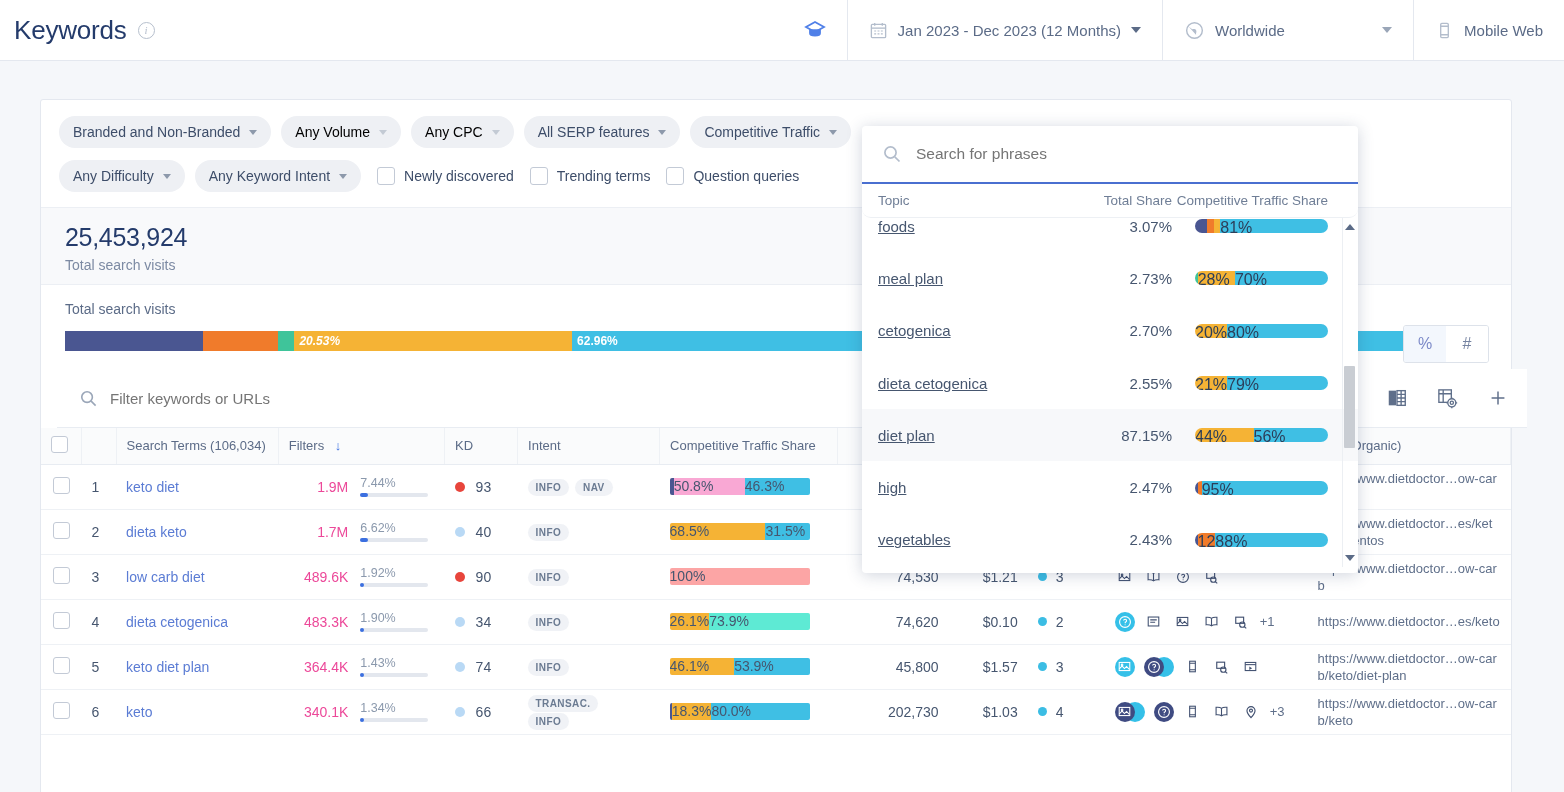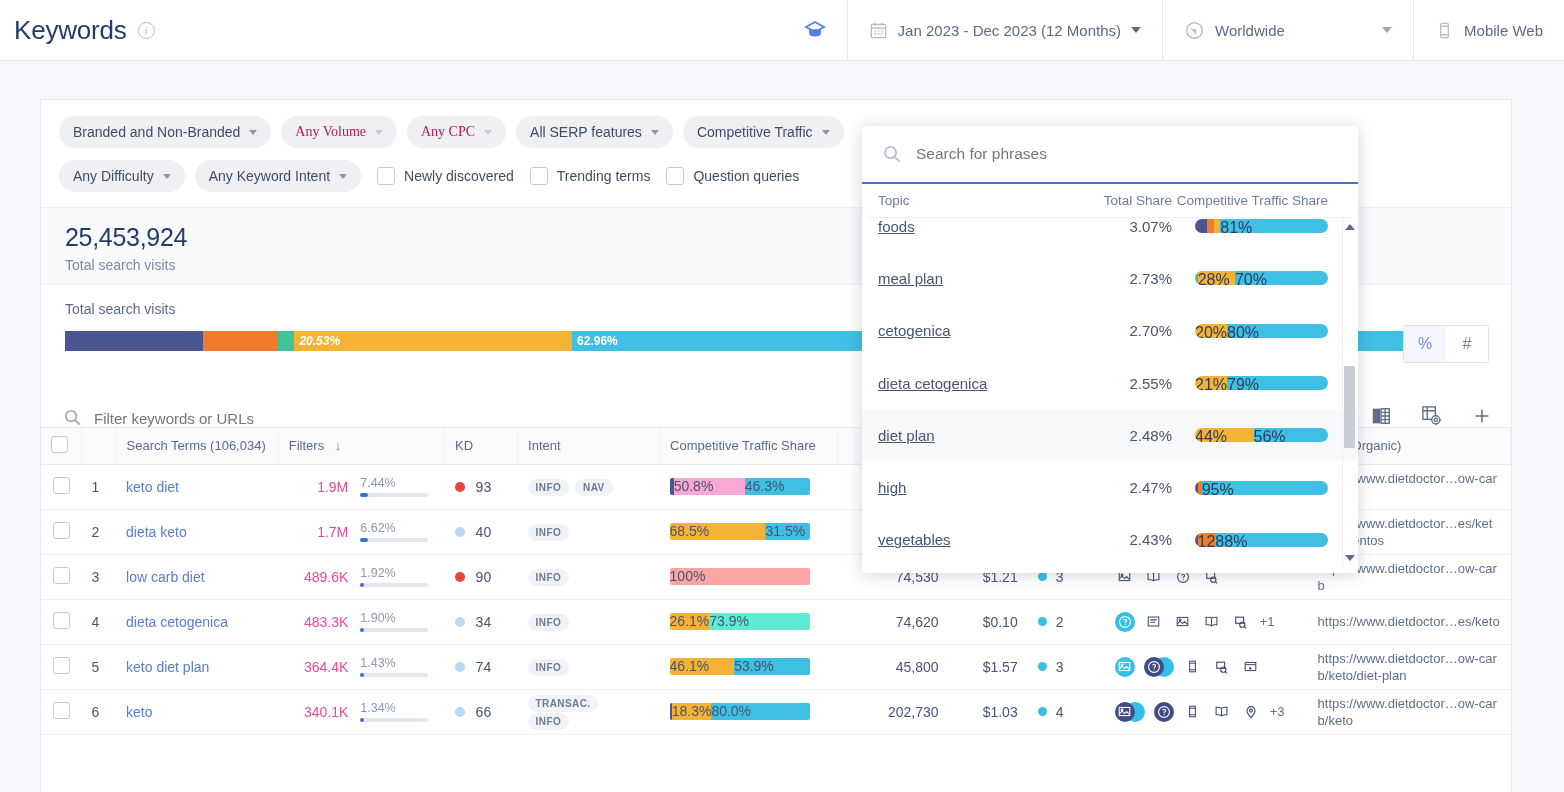--- a/index.html
+++ b/index.html
@@ -54,21 +54,21 @@
 
   
   .filterbar { position: relative; padding: 16px 18px 14px 18px; height: 107px; }
   .filter-row { display: flex; align-items: center; gap: 10px; margin-bottom: 12px; }
   .pill {
     background: #eef0f4; border-radius: 16px; height: 32px;
     display: inline-flex; align-items: center; gap: 9px;
     padding: 0 14px; font-size: 14px; color: #3d4d69; cursor: pointer;
     white-space: nowrap;
   }
-  .pill.dim { color: #be185d; font-family: Liberation Serif, serif; }
+  .pill.dim { color: #000000; }
   .pill .caret { border-top-color: #8d99ab; border-left-width:4px; border-right-width:4px; border-top-width:5px;}
   .pill.dim .caret { border-top-color: #c3cad4; }
   .chk-wrap { display: inline-flex; align-items: center; gap: 9px; font-size: 14px; color: #3d4d69; cursor: pointer; margin-left: 6px;}
   .chk {
     width: 18px; height: 18px; border: 1.6px solid #c3cad6; border-radius: 3px;
     background: #fff;
   }
   .apply-btn {
     position: absolute; right: 18px; top: 138px;
     background: #b9c1cc; color: #fff; font-weight: bold; font-size: 15px;
@@ -102,22 +102,22 @@
     display: flex; border: 1px solid #dde2ea; border-radius: 3px; overflow: hidden;
   }
   .pctnum-toggle span {
     width: 42px; height: 36px; display: flex; align-items: center; justify-content: center;
     font-size: 16px; color: #7482a0; cursor: pointer; background: #fff;
   }
   .pctnum-toggle span.active { background: #f3f7fd; color: #7b89c8; }
 
   
   .kw-filter-row {
-    position: absolute; left: 0; top: 269px; width: 1470px; height: 59px;
-    border-bottom: 1px solid #e8ecf2; display: flex; align-items: flex-end;
+    position: absolute; left: 16px; top: 269px; width: 1470px; height: 59px;
+    border-bottom: 1px solid #e8ecf2; display: flex; align-items: center;
     padding: 0 18px 0 22px; background: #fff;
   }
   .kw-filter-row .mag { color: #9aa6b8; margin-right: 12px; display:flex; }
   .kw-filter-input {
     border: none; outline: none; font-size: 15px; color: #9aa6b8;
     font-family: "Liberation Sans", sans-serif; flex: 1; background: transparent;
   }
   .kw-tools { display: flex; align-items: center; gap: 28px; color: #5f6f8a; }
   .kw-tools .tool { cursor: pointer; display: flex; align-items: center; }
 
@@ -886,21 +886,21 @@
           <span class="ts">2.55%</span>
           <span class="cts">
             <span class="mini-bar">
               <span style="flex:21 0 0;background:#f5b335">21%</span>
               <span style="flex:79 0 0;background:#3fbfe4">79%</span>
             </span>
           </span>
         </div>
         <div class="dd-row hl">
           <span class="t">diet plan</span>
-          <span class="ts">2.48%</span>
+          <span class="ts">87.15%</span>
           <span class="cts">
             <span class="mini-bar">
               <span style="flex:44 0 0;background:#f5b335">44%</span>
               <span style="flex:56 0 0;background:#3fbfe4">56%</span>
             </span>
           </span>
         </div>
         <div class="dd-row">
           <span class="t">high</span>
           <span class="ts">2.47%</span>

